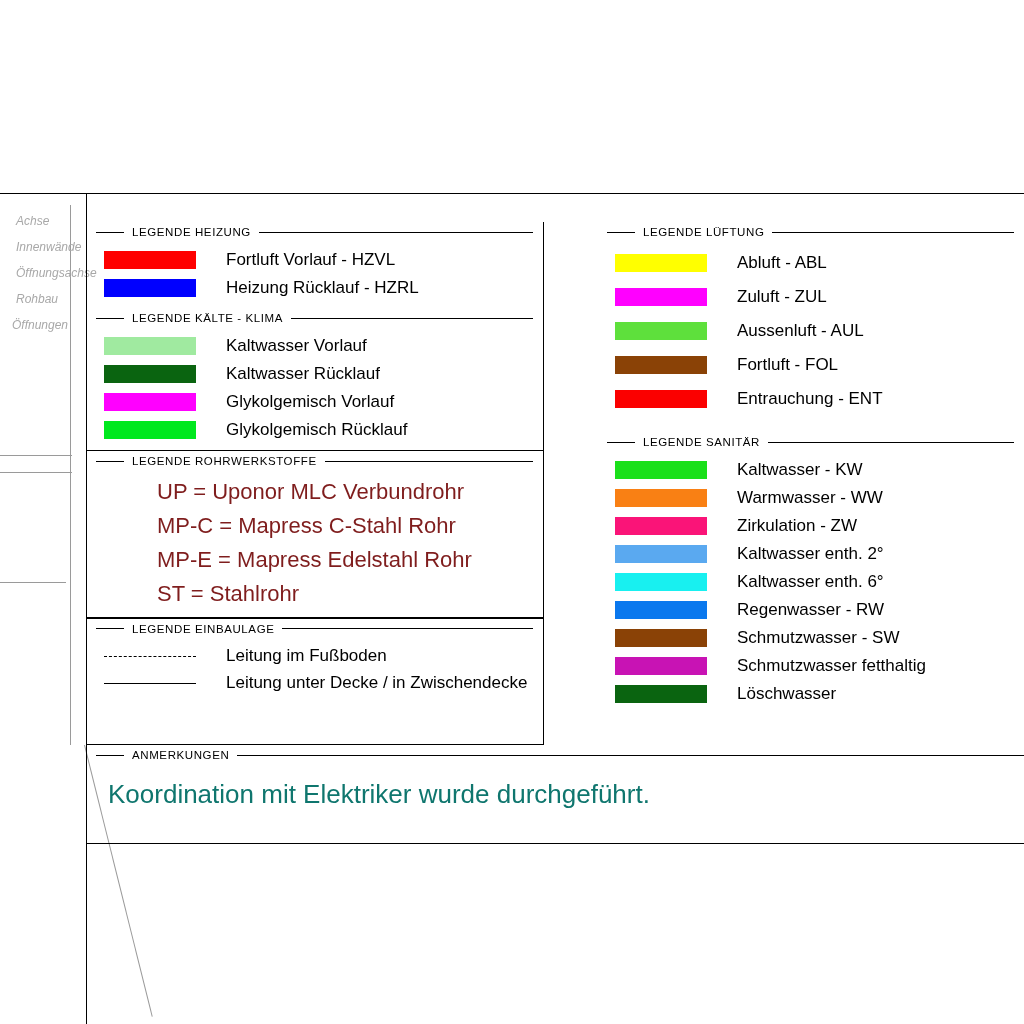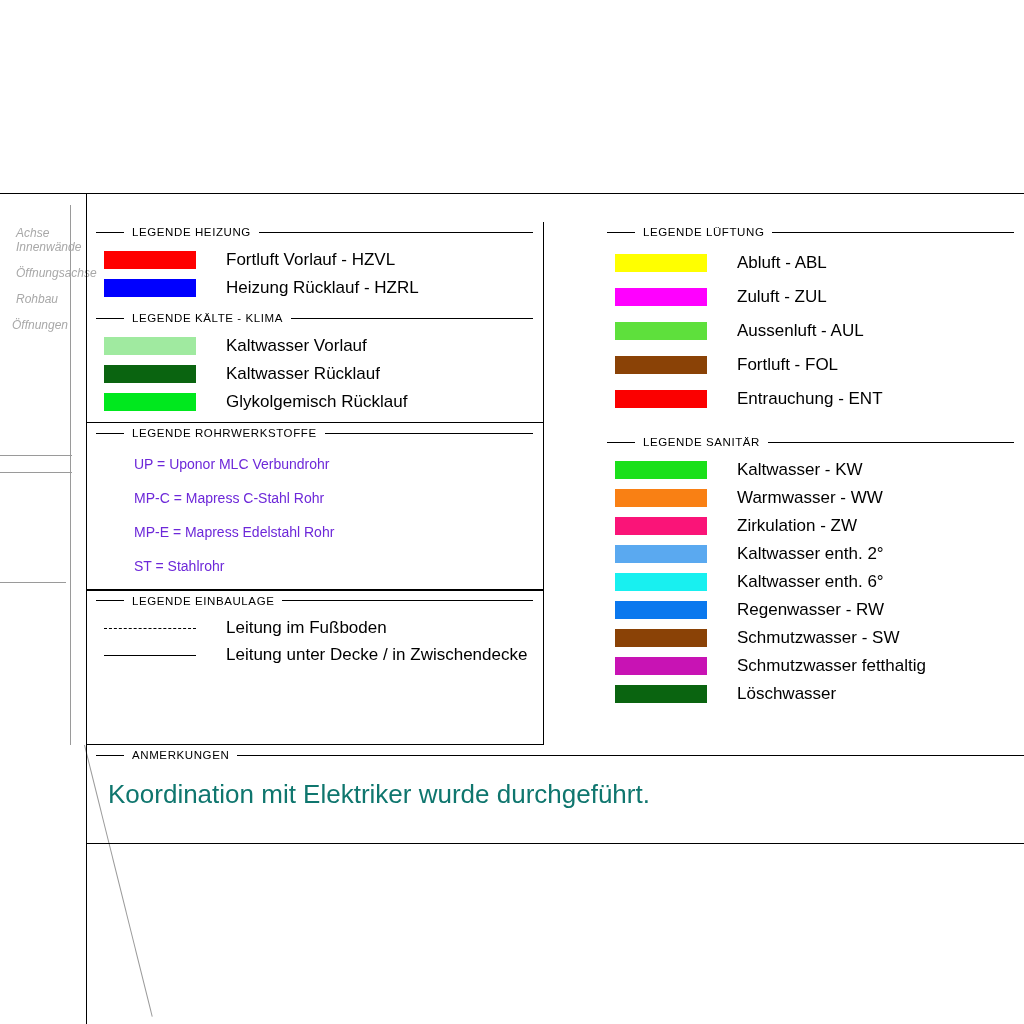--- a/index.html
+++ b/index.html
@@ -125,23 +125,23 @@
     font-size: 17px;
     color: #000;
     white-space: nowrap;
   }
 
   
   .mat-row {
     height: 34px;
     display: flex;
     align-items: center;
-    padding-left: 48px;
-    font-size: 14px;
-    color: #6d28d9;
+    padding-left: 71px;
+    font-size: 22px;
+    color: #7f1d1d;
   }
 
   
   .pos-row {
     display: flex;
     align-items: center;
     height: 27px;
     padding-left: 18px;
   }
   .line-sample {
@@ -189,21 +189,21 @@
   }
 </style>
 </head>
 <body>
 
 <div class="cad-line" style="left:70px; top:205px; width:1px; height:540px;"></div>
 <div class="cad-line" style="left:0px; top:455px; width:72px; height:1px;"></div>
 <div class="cad-line" style="left:0px; top:472px; width:72px; height:1px;"></div>
 <div class="cad-line" style="left:0px; top:582px; width:66px; height:1px;"></div>
 <div class="cad-line" style="left:14px; top:745px; width:1px; height:280px; transform:rotate(-14deg); transform-origin: top center; left:84px;"></div>
-<div class="cad-label" style="left:16px; top:214px;margin-top:12px;">Achse</div>
+<div class="cad-label" style="left:16px; top:214px;">Achse</div>
 <div class="cad-label" style="left:16px; top:240px;">Innenwände</div>
 <div class="cad-label" style="left:16px; top:266px;">Öffnungsachse</div>
 <div class="cad-label" style="left:16px; top:292px;">Rohbau</div>
 <div class="cad-label" style="left:12px; top:318px;">Öffnungen</div>
 
 <div class="top-rule"></div>
 <div id="sheet"></div>
 
 <div class="legend-area">
 
@@ -234,20 +234,24 @@
         <div class="rule-long"></div>
       </div>
       <div class="rows">
         <div class="row">
           <div class="swatch" style="background:#a0eaa0"></div>
           <div class="row-label">Kaltwasser Vorlauf</div>
         </div>
         <div class="row">
           <div class="swatch" style="background:#0a6410"></div>
           <div class="row-label">Kaltwasser Rücklauf</div>
+        </div>
+        <div class="row">
+          <div class="swatch" style="background:#ff00ff"></div>
+          <div class="row-label">Glykolgemisch Vorlauf</div>
         </div>
         <div class="row">
           <div class="swatch" style="background:#00e81e"></div>
           <div class="row-label">Glykolgemisch Rücklauf</div>
         </div>
       </div>
     </div>
 
     <div class="spacer-rule"></div>
 

